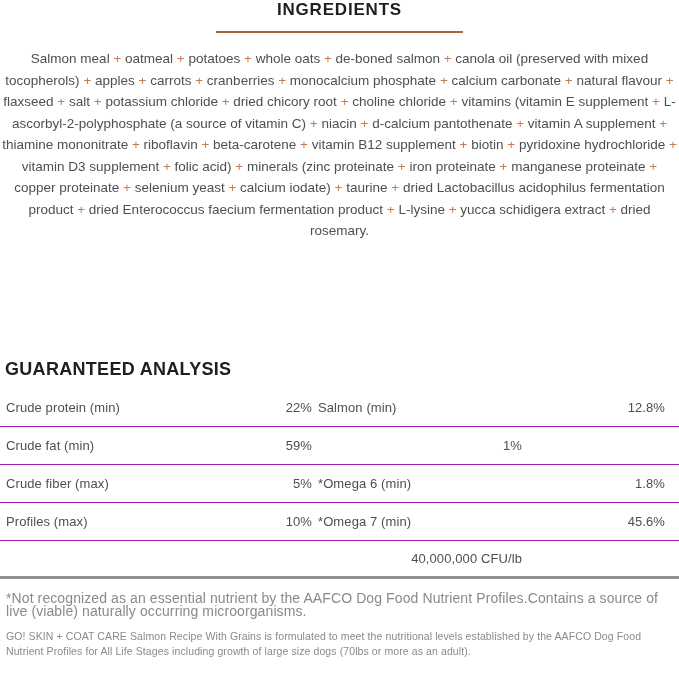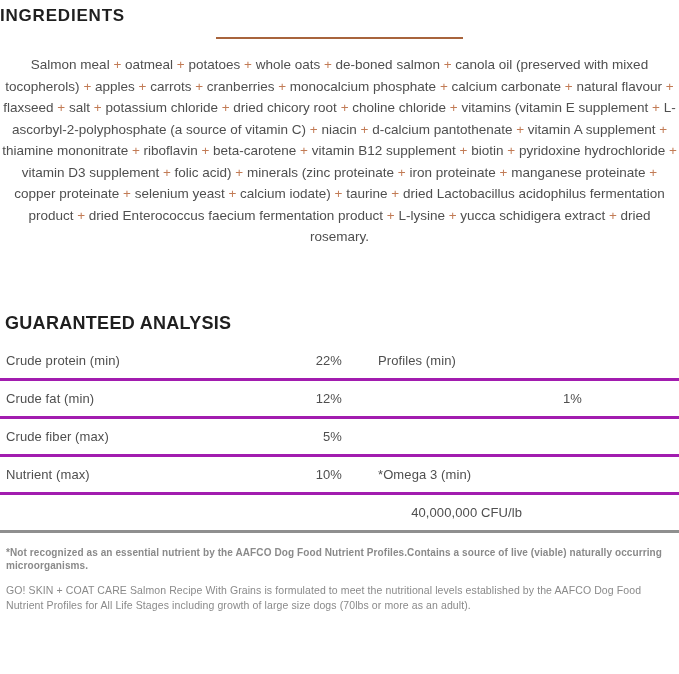--- a/index.html
+++ b/index.html
@@ -4,21 +4,22 @@
 <style>
   html, body { margin: 0; padding: 0; }
   body {
     width: 679px; height: 674px;
     background: #ffffff;
     overflow: hidden;
     font-family: "Liberation Sans", sans-serif;
     color: #4f4f4f;
   }
   .title {
-    margin-top: 6px;
+    margin-top: 0;
+    text-align: center;
     font-size: 17px;
     font-weight: bold;
     letter-spacing: 0.8px;
     color: #1f1f1f;
     line-height: 20px;
   }
   .title-underline {
     width: 247px; height: 2px;
     background: #a8643c;
     margin: 11px auto 0 auto;
@@ -28,56 +29,54 @@
     height: 194px;
     overflow: hidden;
     padding: 0 2px;
     text-align: center;
     font-size: 13.5px;
     line-height: 21.5px;
     color: #4f4f4f;
   }
   .plus { color: #c27b55; }
   .section-heading {
-    margin-top: 64px;
+    margin-top: 116px;
     padding-left: 5px;
     font-size: 18px;
     font-weight: bold;
     letter-spacing: 0.3px;
     color: #1f1f1f;
     line-height: 22px;
   }
   .gtable { margin-top: 9px; }
   .arow {
     display: grid;
     grid-template-columns: 170px 142px 210px 143px 1fr;
     align-items: center;
     height: 38px;
-    border-bottom: 3px solid #a21caf;
+    border-bottom: 1px solid #a21caf;
     box-sizing: border-box;
-    gap: 30px;
   }
   .arow-full {
     display: grid;
     grid-template-columns: 522px 143px 1fr;
     align-items: center;
     height: 35px;
   }
   .cell { font-size: 13px; letter-spacing: 0.1px; color: #4f4f4f; }
   .lbl { padding-left: 6px; text-align: left; }
   .val { text-align: right; }
   .thick-divider { height: 3px; background: #8f8f8f; }
   .footnote {
     margin-top: 13px;
     padding: 0 6px;
-    font-size: 10px;
+    font-size: 14px;
     letter-spacing: 0.1px;
     color: #8a8a8a;
     line-height: 13px;
-    font-weight: bold;
   }
   .aafco {
     margin-top: 11px;
     padding: 0 8px 0 6px;
     font-size: 10.5px;
     letter-spacing: 0.1px;
     color: #8a8a8a;
     line-height: 15px;
   }
 </style>
@@ -89,39 +88,41 @@
   <div class="title-underline" style="background: rgb(168, 100, 60);"></div>
   <div class="ingredients-body"><span>Salmon meal</span><span class="plus" style="color: rgb(194, 123, 85);"> + </span><span>oatmeal</span><span class="plus" style="color: rgb(194, 123, 85);"> + </span><span>potatoes</span><span class="plus" style="color: rgb(194, 123, 85);"> + </span><span>whole oats</span><span class="plus" style="color: rgb(194, 123, 85);"> + </span><span>de-boned salmon</span><span class="plus" style="color: rgb(194, 123, 85);"> + </span><span>canola oil (preserved with mixed tocopherols)</span><span class="plus" style="color: rgb(194, 123, 85);"> + </span><span>apples</span><span class="plus" style="color: rgb(194, 123, 85);"> + </span><span>carrots</span><span class="plus" style="color: rgb(194, 123, 85);"> + </span><span>cranberries</span><span class="plus" style="color: rgb(194, 123, 85);"> + </span><span>monocalcium phosphate</span><span class="plus" style="color: rgb(194, 123, 85);"> + </span><span>calcium carbonate</span><span class="plus" style="color: rgb(194, 123, 85);"> + </span><span>natural flavour</span><span class="plus" style="color: rgb(194, 123, 85);"> + </span><span>flaxseed</span><span class="plus" style="color: rgb(194, 123, 85);"> + </span><span>salt</span><span class="plus" style="color: rgb(194, 123, 85);"> + </span><span>potassium chloride</span><span class="plus" style="color: rgb(194, 123, 85);"> + </span><span>dried chicory root</span><span class="plus" style="color: rgb(194, 123, 85);"> + </span><span>choline chloride</span><span class="plus" style="color: rgb(194, 123, 85);"> + </span><span>vitamins (vitamin E supplement</span><span class="plus" style="color: rgb(194, 123, 85);"> + </span><span>L-ascorbyl-2-polyphosphate (a source of vitamin C)</span><span class="plus" style="color: rgb(194, 123, 85);"> + </span><span>niacin</span><span class="plus" style="color: rgb(194, 123, 85);"> + </span><span>d-calcium pantothenate</span><span class="plus" style="color: rgb(194, 123, 85);"> + </span><span>vitamin A supplement</span><span class="plus" style="color: rgb(194, 123, 85);"> + </span><span>thiamine mononitrate</span><span class="plus" style="color: rgb(194, 123, 85);"> + </span><span>riboflavin</span><span class="plus" style="color: rgb(194, 123, 85);"> + </span><span>beta-carotene</span><span class="plus" style="color: rgb(194, 123, 85);"> + </span><span>vitamin B12 supplement</span><span class="plus" style="color: rgb(194, 123, 85);"> + </span><span>biotin</span><span class="plus" style="color: rgb(194, 123, 85);"> + </span><span>pyridoxine hydrochloride</span><span class="plus" style="color: rgb(194, 123, 85);"> + </span><span>vitamin D3 supplement</span><span class="plus" style="color: rgb(194, 123, 85);"> + </span><span>folic acid)</span><span class="plus" style="color: rgb(194, 123, 85);"> + </span><span>minerals (zinc proteinate</span><span class="plus" style="color: rgb(194, 123, 85);"> + </span><span>iron proteinate</span><span class="plus" style="color: rgb(194, 123, 85);"> + </span><span>manganese proteinate</span><span class="plus" style="color: rgb(194, 123, 85);"> + </span><span>copper proteinate</span><span class="plus" style="color: rgb(194, 123, 85);"> + </span><span>selenium yeast</span><span class="plus" style="color: rgb(194, 123, 85);"> + </span><span>calcium iodate)</span><span class="plus" style="color: rgb(194, 123, 85);"> + </span><span>taurine</span><span class="plus" style="color: rgb(194, 123, 85);"> + </span><span>dried Lactobacillus acidophilus fermentation product</span><span class="plus" style="color: rgb(194, 123, 85);"> + </span><span>dried Enterococcus faecium fermentation product</span><span class="plus" style="color: rgb(194, 123, 85);"> + </span><span>L-lysine</span><span class="plus" style="color: rgb(194, 123, 85);"> + </span><span>yucca schidigera extract</span><span class="plus" style="color: rgb(194, 123, 85);"> + </span><span>dried rosemary.</span></div>
 </div>
 
 <div>
   <div class="section-heading">GUARANTEED ANALYSIS</div>
   <div class="gtable">
       <div class="arow">
         <div class="cell lbl">Crude protein (min)</div>
         <div class="cell val">22%</div>
-        <div class="cell lbl">Profiles (min)</div>
+        <div class="cell lbl">Salmon (min)</div>
         <div class="cell val">12.8%</div>
         <div></div>
       </div>
       <div class="arow">
         <div class="cell lbl">Crude fat (min)</div>
-        <div class="cell val">12%</div>
+        <div class="cell val">59%</div>
         <div class="cell val">1%</div>
         <div></div>
       </div>
       <div class="arow">
         <div class="cell lbl">Crude fiber (max)</div>
         <div class="cell val">5%</div>
+        <div class="cell lbl">*Omega 6 (min)</div>
+        <div class="cell val">1.8%</div>
         <div></div>
       </div>
       <div class="arow">
-        <div class="cell lbl">Nutrient (max)</div>
+        <div class="cell lbl">Profiles (max)</div>
         <div class="cell val">10%</div>
-        <div class="cell lbl">*Omega 3 (min)</div>
+        <div class="cell lbl">*Omega 7 (min)</div>
         <div class="cell val">45.6%</div>
         <div></div>
       </div>
     </div>
   <div class="arow-full">
     <div class="cell val">40,000,000 CFU/lb</div>
     <div></div>
   </div>
   <div class="thick-divider"></div>
 </div>

